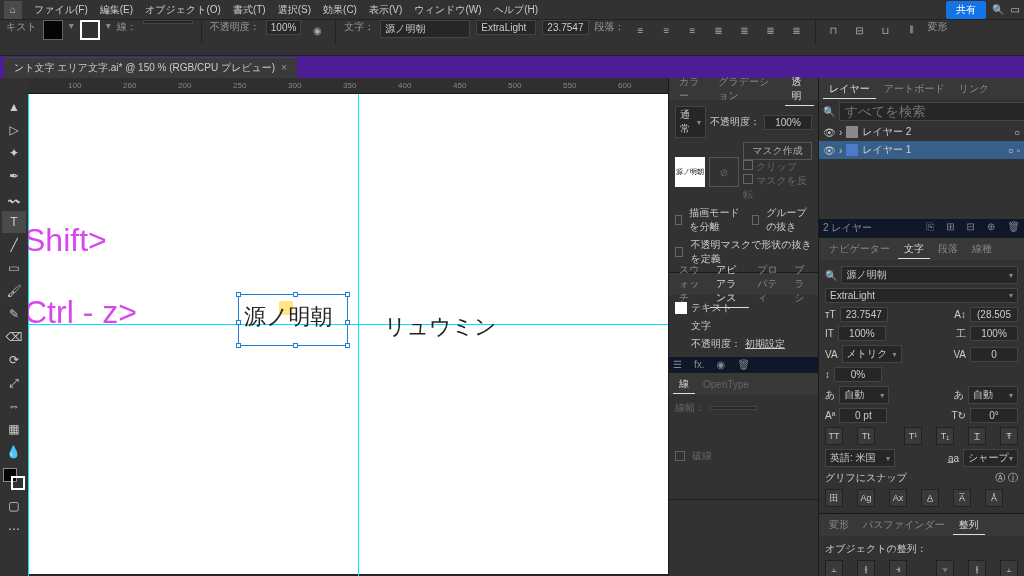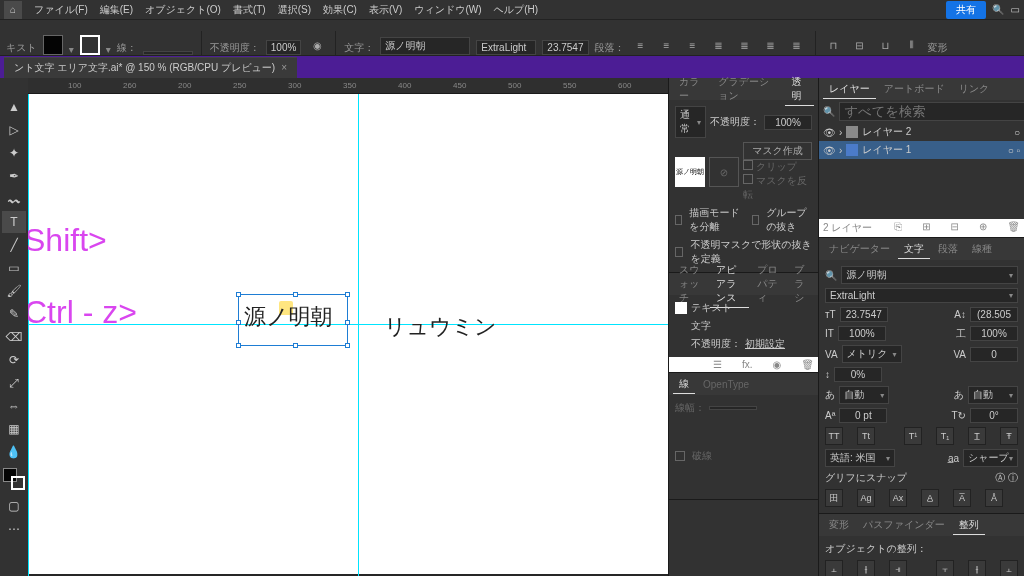--- a/index.html
+++ b/index.html
@@ -2,21 +2,21 @@
 <html><head>
 <meta charset="utf-8">
 <style>
 *{margin:0;padding:0;box-sizing:border-box;font-family:sans-serif;user-select:none}
 body{width:1024px;height:576px;background:#323232;color:#ccc;font-size:10px;overflow:hidden;position:relative}
 .menubar{height:20px;background:#323232;display:flex;align-items:center;padding:0 4px;border-bottom:1px solid #222}
 .menubar .home{width:18px;height:18px;background:#4a4a4a;display:flex;align-items:center;justify-content:center;margin-right:6px}
 .menubar .mitem{padding:2px 6px;cursor:pointer}
 .menubar .right{margin-left:auto;display:flex;align-items:center;gap:6px}
 .share-btn{background:#1473e6;color:#fff;padding:2px 10px;border-radius:2px}
-.controlbar{height:36px;background:#323232;display:flex;align-items:flex-end;padding:0 6px;gap:6px;border-bottom:1px solid #222}
+.controlbar{height:36px;background:#323232;display:flex;align-items:flex-start;padding:0 6px;gap:6px;border-bottom:1px solid #222}
 .controlbar .lbl{color:#999}
 .controlbar .swatch{width:20px;height:20px;border:1px solid #666;display:inline-block}
 .controlbar .field{background:#262626;border:1px solid #444;padding:1px 4px;min-width:32px;text-align:center}
 .controlbar .sep{width:1px;height:24px;background:#222;margin:0 2px}
 .controlbar .iconbtn{width:20px;height:20px;display:flex;align-items:center;justify-content:center;color:#aaa}
 .tabbar{height:22px;background:#4c1d95;display:flex;align-items:center;padding:0 4px}
 .tab{background:#3a3a3a;padding:3px 10px;border-top:1px solid #444;display:flex;align-items:center;gap:6px}
 .tab .close{color:#999}
 .workspace{position:relative;height:498px;display:flex}
 .ruler-h{position:absolute;top:0;left:28px;right:356px;height:16px;background:#2f2f2f;border-bottom:1px solid #1a1a1a;overflow:hidden}
@@ -50,21 +50,21 @@
 .chk{width:10px;height:10px;border:1px solid #666;display:inline-block;margin-right:3px}
 .layer-row{display:flex;align-items:center;padding:2px 4px;gap:4px}
 .layer-row.sel{background:#385f8a}
 .layer-row .vis{width:12px;text-align:center}
 .layer-row .swatch-s{width:12px;height:12px}
 .input-s{background:#262626;border:1px solid #444;padding:1px 2px;width:48px;text-align:center}
 .btn-row{display:flex;gap:14px}
 .btn-row .b{width:18px;height:18px;background:#3a3a3a;border:1px solid #222;display:flex;align-items:center;justify-content:center;font-size:9px}
 .section-hdr{color:#ccc;padding:2px 0;font-size:10px}
 .muted{color:#666}
-.footer-icons{display:flex;justify-content:flex-end;gap:20px;padding:2px 4px;background:#ffffff}
+.footer-icons{display:flex;justify-content:flex-start;gap:12px;padding:2px 4px;background:#0f172a}
 .footer-icons span{color:#888}
 </style>
 </head>
 <body>
 
 <div class="menubar">
   <div class="home">⌂</div>
   <div class="mitem">ファイル(F)</div>
   <div class="mitem">編集(E)</div>
   <div class="mitem">オブジェクト(O)</div>

